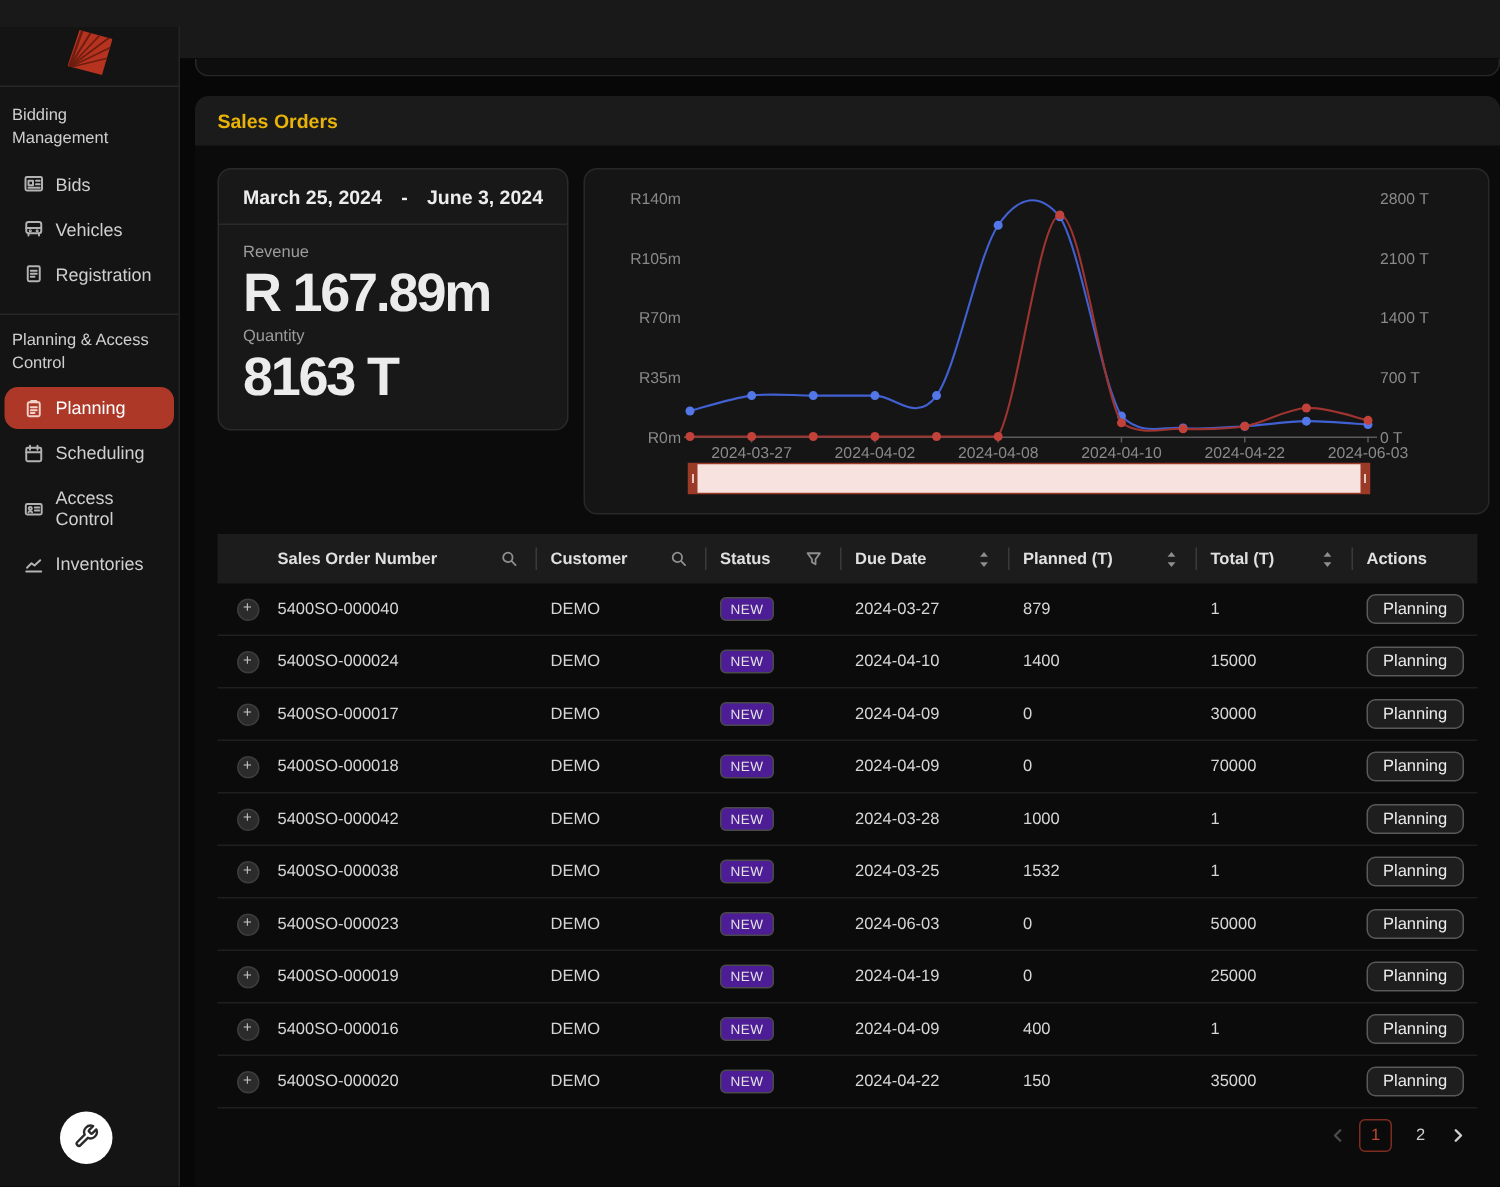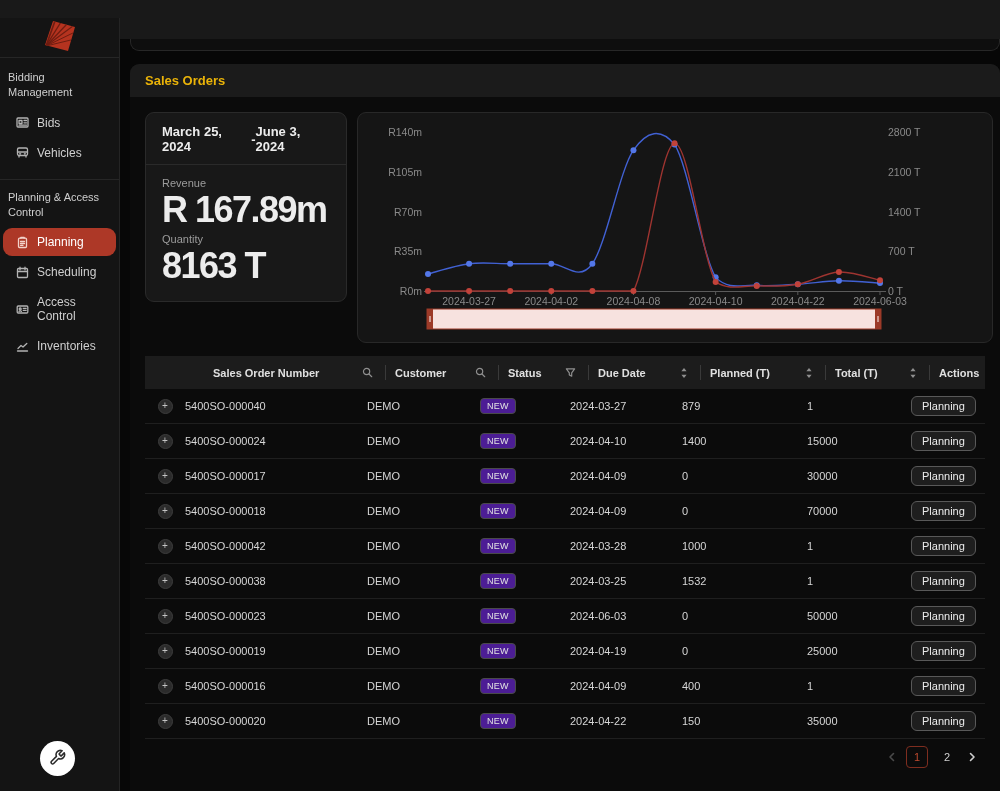--- a/index.html
+++ b/index.html
@@ -46,40 +46,40 @@
   }
   .panel {
     margin-left:10px; margin-top:13px; height:calc(100% - 25px);
     background:#0b0b0b; border-radius:9px 9px 0 0; overflow:hidden;
   }
   .panel-header { background:#1b1b1b; height:33px; display:flex; align-items:center; padding:0 15px; }
   .panel-title { color:#eab308; font-size:13px; font-weight:700; }
   .panel-body { padding:15px 7px 0 15px; }
   
   .top-row { display:flex; align-items:flex-start; gap:10px; }
-  .stats-card { width:202px; flex-shrink:0; background:#181818; border:1px solid #2a2a2a; border-radius:9px; }
+  .stats-card { width:234px; flex-shrink:0; background:#181818; border:1px solid #2a2a2a; border-radius:9px; }
   .date-row {
     display:flex; align-items:center; justify-content:space-between;
     padding:11px 16px 10px; border-bottom:1px solid #2a2a2a;
     color:#ededed; font-size:13px; font-weight:700;
   }
   .date-text { cursor:pointer; }
   .stats-body { padding:9px 16px 14px; }
   .stat-label { color:#9c9c9c; font-size:11px; margin-top:3px; }
   .stat-value { color:#ececec; font-size:36px; font-weight:700; letter-spacing:-1.5px; line-height:1.15; }
   .chart-card { flex:1; height:231px; background:#151515; border:1px solid #282828; border-radius:9px; overflow:hidden; }
   .chart-card svg { display:block; }
   
   .table-wrap { margin:13px 8px 0 0; }
   .thead, .trow {
     display:grid;
     grid-template-columns:40px 172px 113px 90px 112px 125px 104px 1fr;
     align-items:center;
   }
-  .thead { background:#1c1c1c; height:33px;padding-left:28px; }
+  .thead { background:#1c1c1c; height:33px; }
   .th {
     display:flex; align-items:center; justify-content:space-between;
     height:100%; color:#e0e0e0; font-size:11px; font-weight:700;
     padding:0 12px 0 10px; position:relative;
   }
   .th.no-pad { padding-left:0; }
   .th.sep::before { content:""; position:absolute; left:0; top:9px; bottom:9px; width:1px; background:#3a3a3a; }
   .th .hicon { display:flex; color:#8f8f8f; }
   .trow { height:35px; border-bottom:1px solid #1f1f1f; font-size:11px; color:#d6d6d6; background:transparent; }
   .cell { padding-left:10px; }
@@ -151,20 +151,29 @@
         <div class="nav-item">
           <span class="nicon">
             <svg viewBox="0 0 13 13" fill="none" stroke="currentColor" stroke-width="1.3" stroke-linecap="round" stroke-linejoin="round">
               <rect x="1.5" y="2" width="10" height="7.5" rx="1.5"></rect>
               <path d="M1.5 6h10 M3 9.5v1.5 M10 9.5v1.5"></path>
               <circle cx="4.2" cy="7.8" r="0.4"></circle>
               <circle cx="8.8" cy="7.8" r="0.4"></circle>
             </svg>
           </span>
           <span>Vehicles</span>
+        </div>
+        <div class="nav-item">
+          <span class="nicon">
+            <svg viewBox="0 0 13 13" fill="none" stroke="currentColor" stroke-width="1.3" stroke-linecap="round" stroke-linejoin="round">
+              <rect x="2.5" y="1.5" width="8" height="10" rx="1"></rect>
+              <path d="M4.5 4.5h4 M4.5 6.5h4 M4.5 8.5h2.5"></path>
+            </svg>
+          </span>
+          <span>Registration</span>
         </div>
       </div>
       <div class="nav-section">
         <div class="section-label">Planning &amp; Access Control</div>
         <div class="nav-item active">
           <span class="nicon">
             <svg viewBox="0 0 13 13" fill="none" stroke="currentColor" stroke-width="1.3" stroke-linecap="round" stroke-linejoin="round">
               <rect x="2.5" y="2.2" width="8" height="9.3" rx="1"></rect>
               <path d="M4.8 2.2V1.3h3.4v0.9"></path>
               <path d="M4.5 5.5h4 M4.5 7.5h4 M4.5 9.3h2.5"></path>

